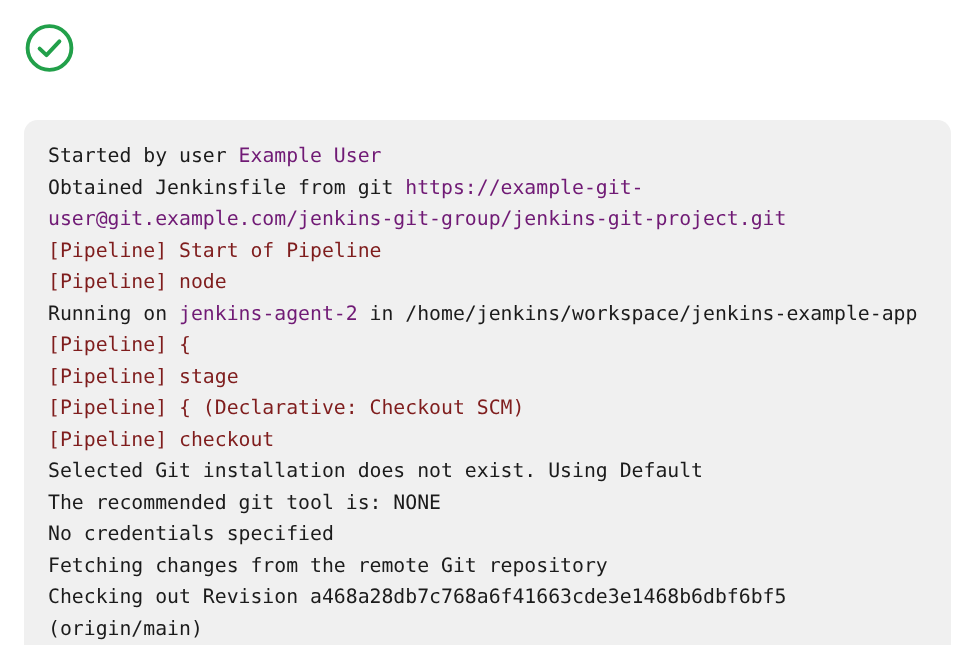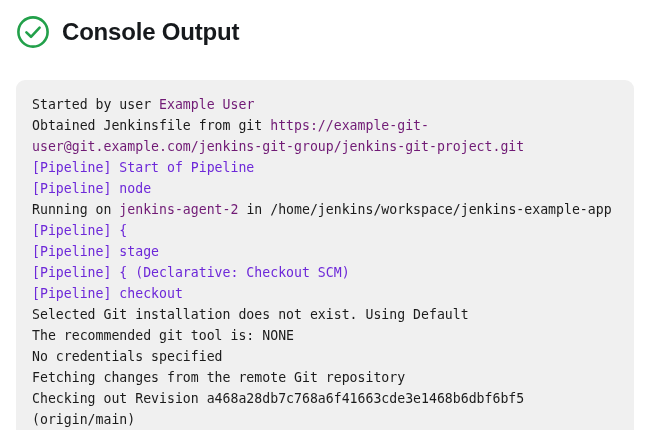--- a/index.html
+++ b/index.html
@@ -73,39 +73,38 @@
     word-break: break-all;
     margin: 0;
   }
 
   .log-line {
     white-space: pre-wrap;
     word-break: break-word;
   }
 
   .log-line.muted {
-    color: #6d28d9;
+    color: #7f1d1d;
   }
 
   .log-link {
     color: #701a75;
     text-decoration: none;
     cursor: pointer;
   }
 </style>
 </head>
 <body>
 
 <div class="page">
 
   <div class="header">
     <svg class="status-icon" viewBox="0 0 34 34">
       <circle cx="17" cy="17" r="14.6" fill="none" stroke="#22a04a" stroke-width="2.6"></circle>
       <path d="M10.4 17.4 L15.0 21.8 L23.6 12.6" fill="none" stroke="#22a04a" stroke-width="2.6" stroke-linecap="round" stroke-linejoin="round"></path>
     </svg>
-    <div class="page-title">Console Output</div>
   </div>
 
   <div class="console-panel">
     <div class="console-log" id="console-log"><div class="log-line"><span>Started by user </span><span class="log-link">Example User</span></div><div class="log-line"><span>Obtained Jenkinsfile from git </span><span class="log-link">https://example-git-user@git.example.com/jenkins-git-group/jenkins-git-project.git</span></div><div class="log-line muted"><span>[Pipeline] Start of Pipeline</span></div><div class="log-line muted"><span>[Pipeline] node</span></div><div class="log-line"><span>Running on </span><span class="log-link">jenkins-agent-2</span><span> in /home/jenkins/workspace/jenkins-example-app</span></div><div class="log-line muted"><span>[Pipeline] {</span></div><div class="log-line muted"><span>[Pipeline] stage</span></div><div class="log-line muted"><span>[Pipeline] { (Declarative: Checkout SCM)</span></div><div class="log-line muted"><span>[Pipeline] checkout</span></div><div class="log-line"><span>Selected Git installation does not exist. Using Default</span></div><div class="log-line"><span>The recommended git tool is: NONE</span></div><div class="log-line"><span>No credentials specified</span></div><div class="log-line"><span>Fetching changes from the remote Git repository</span></div><div class="log-line"><span>Checking out Revision a468a28db7c768a6f41663cde3e1468b6dbf6bf5 (origin/main)</span></div></div>
   </div>
 
 </div>
 
 </body></html>

